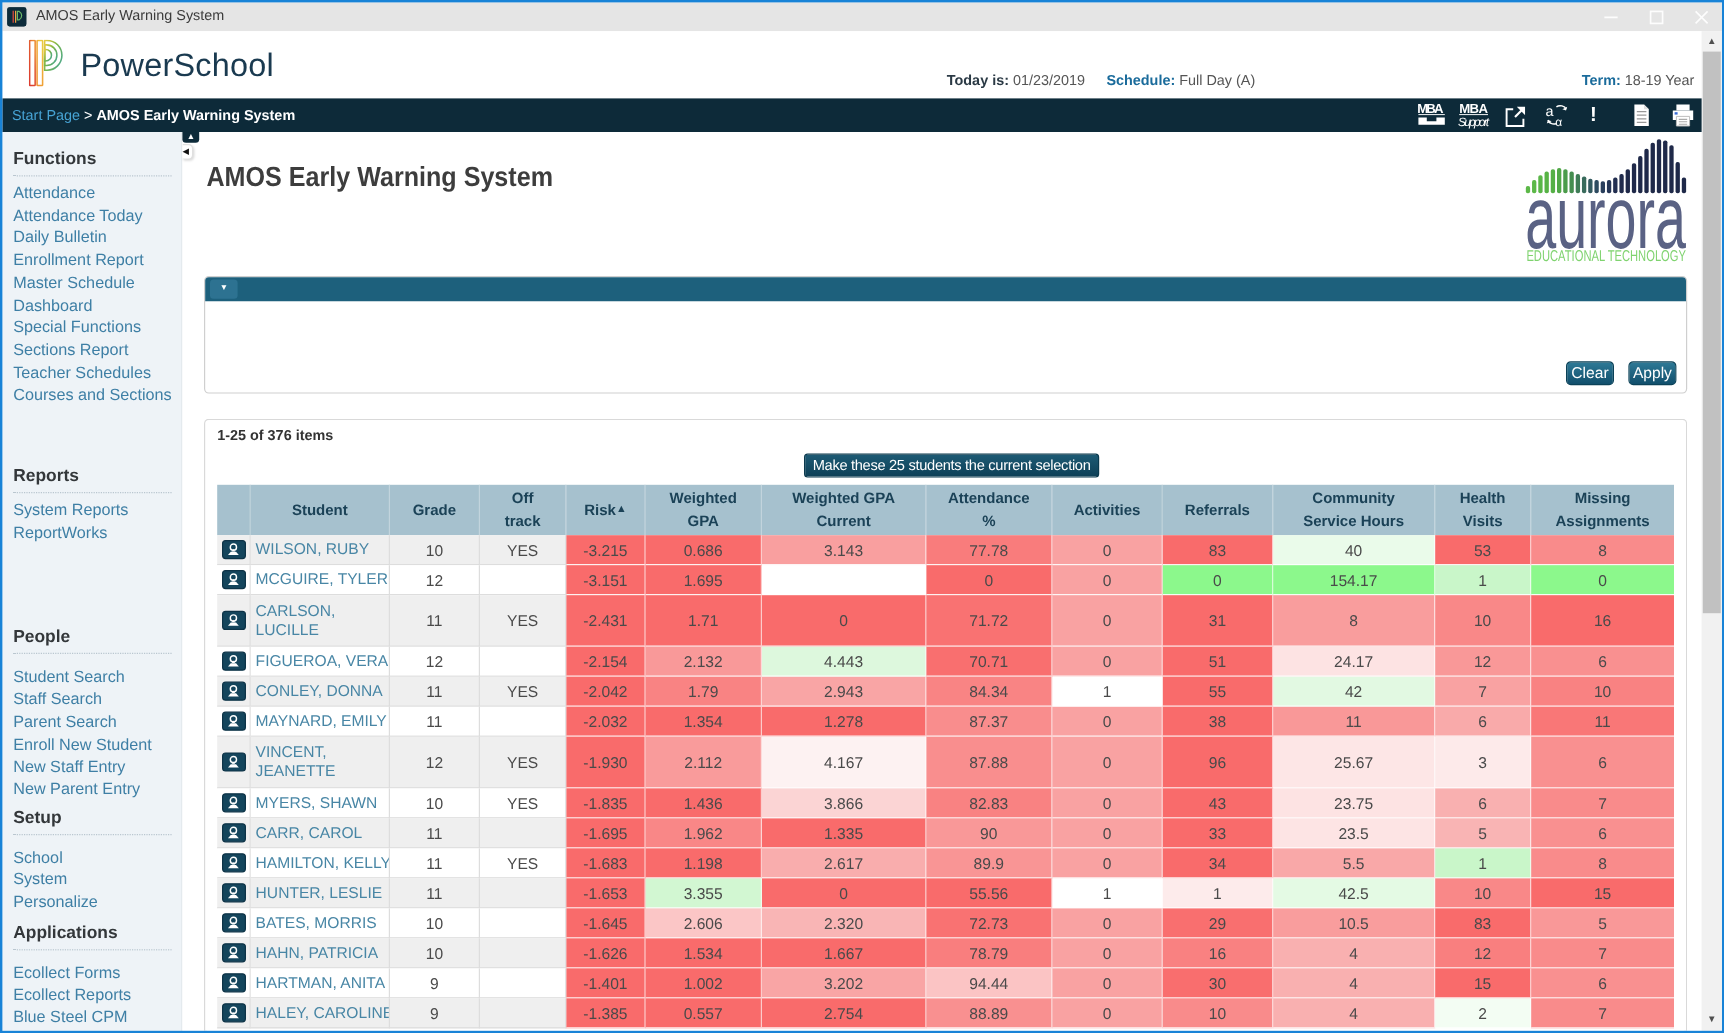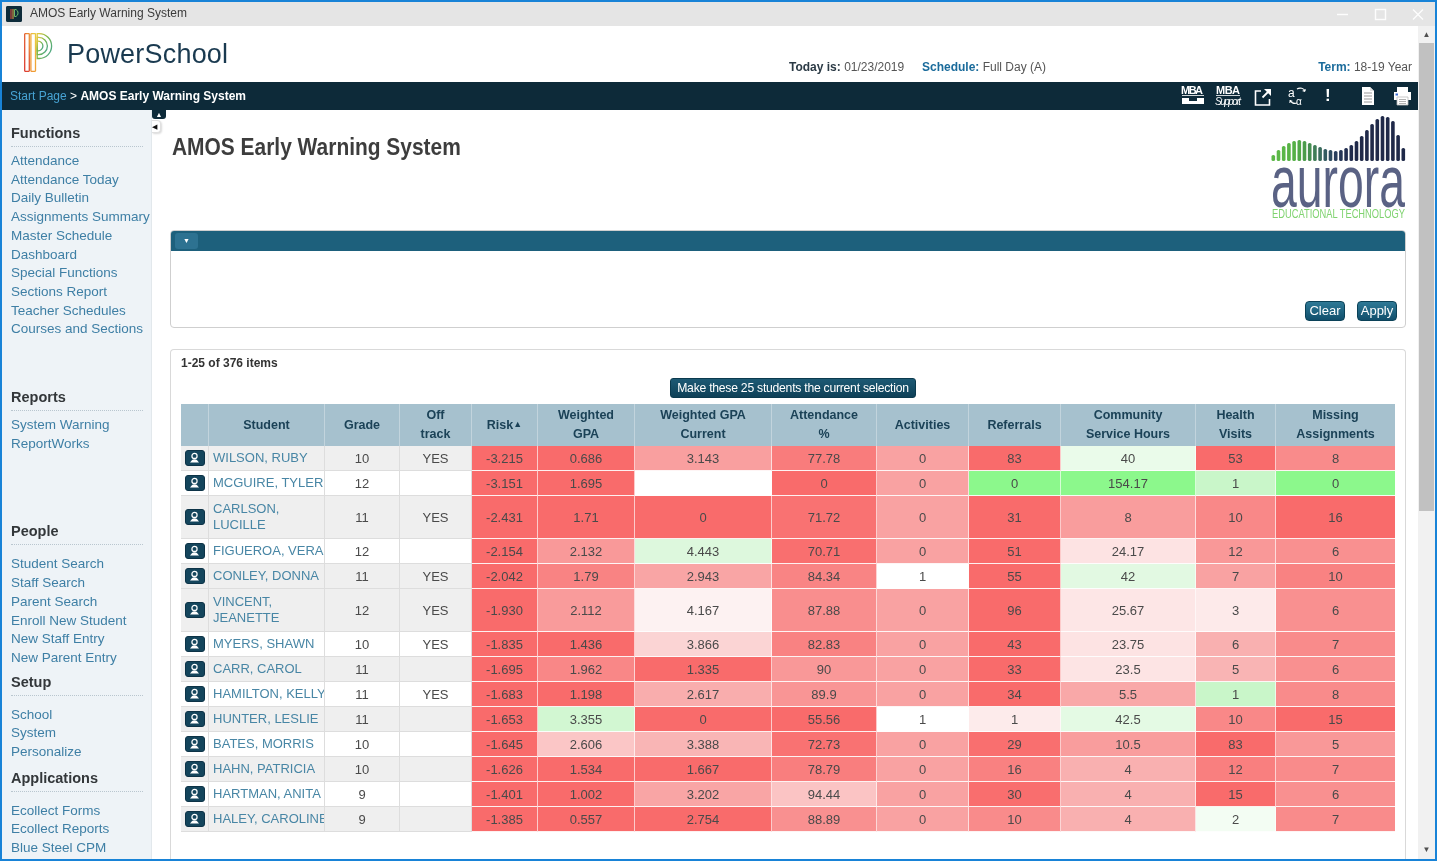--- a/index.html
+++ b/index.html
@@ -153,32 +153,32 @@
         </svg></div>
 
   </div>
   <div id="sidebar">
 <div class="sec" style="margin-top:4px">
         <div class="sech">Functions</div>
         <div class="dots"></div>
 <div class="slink">Attendance</div>
 <div class="slink">Attendance Today</div>
 <div class="slink">Daily Bulletin</div>
-<div class="slink">Assignments Summary</div>
+<div class="slink">Enrollment Report</div>
 <div class="slink">Master Schedule</div>
 <div class="slink">Dashboard</div>
 <div class="slink">Special Functions</div>
 <div class="slink">Sections Report</div>
 <div class="slink">Teacher Schedules</div>
 <div class="slink">Courses and Sections</div>
 </div>
 <div class="sec" style="margin-top:39px">
         <div class="sech">Reports</div>
         <div class="dots"></div>
-<div class="slink">System Warning</div>
+<div class="slink">System Reports</div>
 <div class="slink">ReportWorks</div>
 </div>
 <div class="sec" style="margin-top:59px">
         <div class="sech">People</div>
         <div class="dots dots2"></div>
 <div class="slink">Student Search</div>
 <div class="slink">Staff Search</div>
 <div class="slink">Parent Search</div>
 <div class="slink">Enroll New Student</div>
 <div class="slink">New Staff Entry</div>
@@ -384,20 +384,43 @@
               <td class="cc" style="background:#f96b6b">-2.042</td>
               <td class="cc" style="background:#f98383">1.79</td>
               <td class="cc" style="background:#f9a5a5">2.943</td>
               <td class="cc" style="background:#f98484">84.34</td>
               <td class="cc" style="background:#ffffff">1</td>
               <td class="cc" style="background:#f96b6b">55</td>
               <td class="cc" style="background:#e2f9e2">42</td>
               <td class="cc" style="background:#f9a2a2">7</td>
               <td class="cc" style="background:#f98282">10</td>
             </tr>
+<tr>
+              <td class="ic even">
+                <div class="pbtn">
+                  <svg width="15" height="12" viewBox="0 0 15 12">
+                    <circle cx="7.5" cy="4" r="2.6" fill="none" stroke="#fff" stroke-width="1.2"></circle>
+                    <path d="M7.5 5.5 L9 7.5 L6 7.5 Z" fill="#fff"></path>
+                    <path d="M3 10.5 L5.3 7.8 L9.7 7.8 L12 10.5 Z" fill="#fff"></path>
+                  </svg>
+                </div>
+              </td>
+              <td class="nm even">MAYNARD, EMILY</td>
+              <td class="ce even">11</td>
+              <td class="ce even"></td>
+              <td class="cc" style="background:#f96b6b">-2.032</td>
+              <td class="cc" style="background:#f96b6b">1.354</td>
+              <td class="cc" style="background:#f96b6b">1.278</td>
+              <td class="cc" style="background:#f98d8d">87.37</td>
+              <td class="cc" style="background:#f9a2a2">0</td>
+              <td class="cc" style="background:#f96b6b">38</td>
+              <td class="cc" style="background:#f99898">11</td>
+              <td class="cc" style="background:#f9aaaa">6</td>
+              <td class="cc" style="background:#f97777">11</td>
+            </tr>
 <tr class="dbl">
               <td class="ic odd">
                 <div class="pbtn">
                   <svg width="15" height="12" viewBox="0 0 15 12">
                     <circle cx="7.5" cy="4" r="2.6" fill="none" stroke="#fff" stroke-width="1.2"></circle>
                     <path d="M7.5 5.5 L9 7.5 L6 7.5 Z" fill="#fff"></path>
                     <path d="M3 10.5 L5.3 7.8 L9.7 7.8 L12 10.5 Z" fill="#fff"></path>
                   </svg>
                 </div>
               </td>
@@ -514,21 +537,21 @@
                     <path d="M7.5 5.5 L9 7.5 L6 7.5 Z" fill="#fff"></path>
                     <path d="M3 10.5 L5.3 7.8 L9.7 7.8 L12 10.5 Z" fill="#fff"></path>
                   </svg>
                 </div>
               </td>
               <td class="nm even">BATES, MORRIS</td>
               <td class="ce even">10</td>
               <td class="ce even"></td>
               <td class="cc" style="background:#f96b6b">-1.645</td>
               <td class="cc" style="background:#fbc6c6">2.606</td>
-              <td class="cc" style="background:#f9b5b5">3.388</td>
+              <td class="cc" style="background:#f9b5b5">2.320</td>
               <td class="cc" style="background:#f97272">72.73</td>
               <td class="cc" style="background:#f9a2a2">0</td>
               <td class="cc" style="background:#f96f6f">29</td>
               <td class="cc" style="background:#f99d9d">10.5</td>
               <td class="cc" style="background:#f96b6b">83</td>
               <td class="cc" style="background:#f99898">5</td>
             </tr>
 <tr>
               <td class="ic odd">
                 <div class="pbtn">

